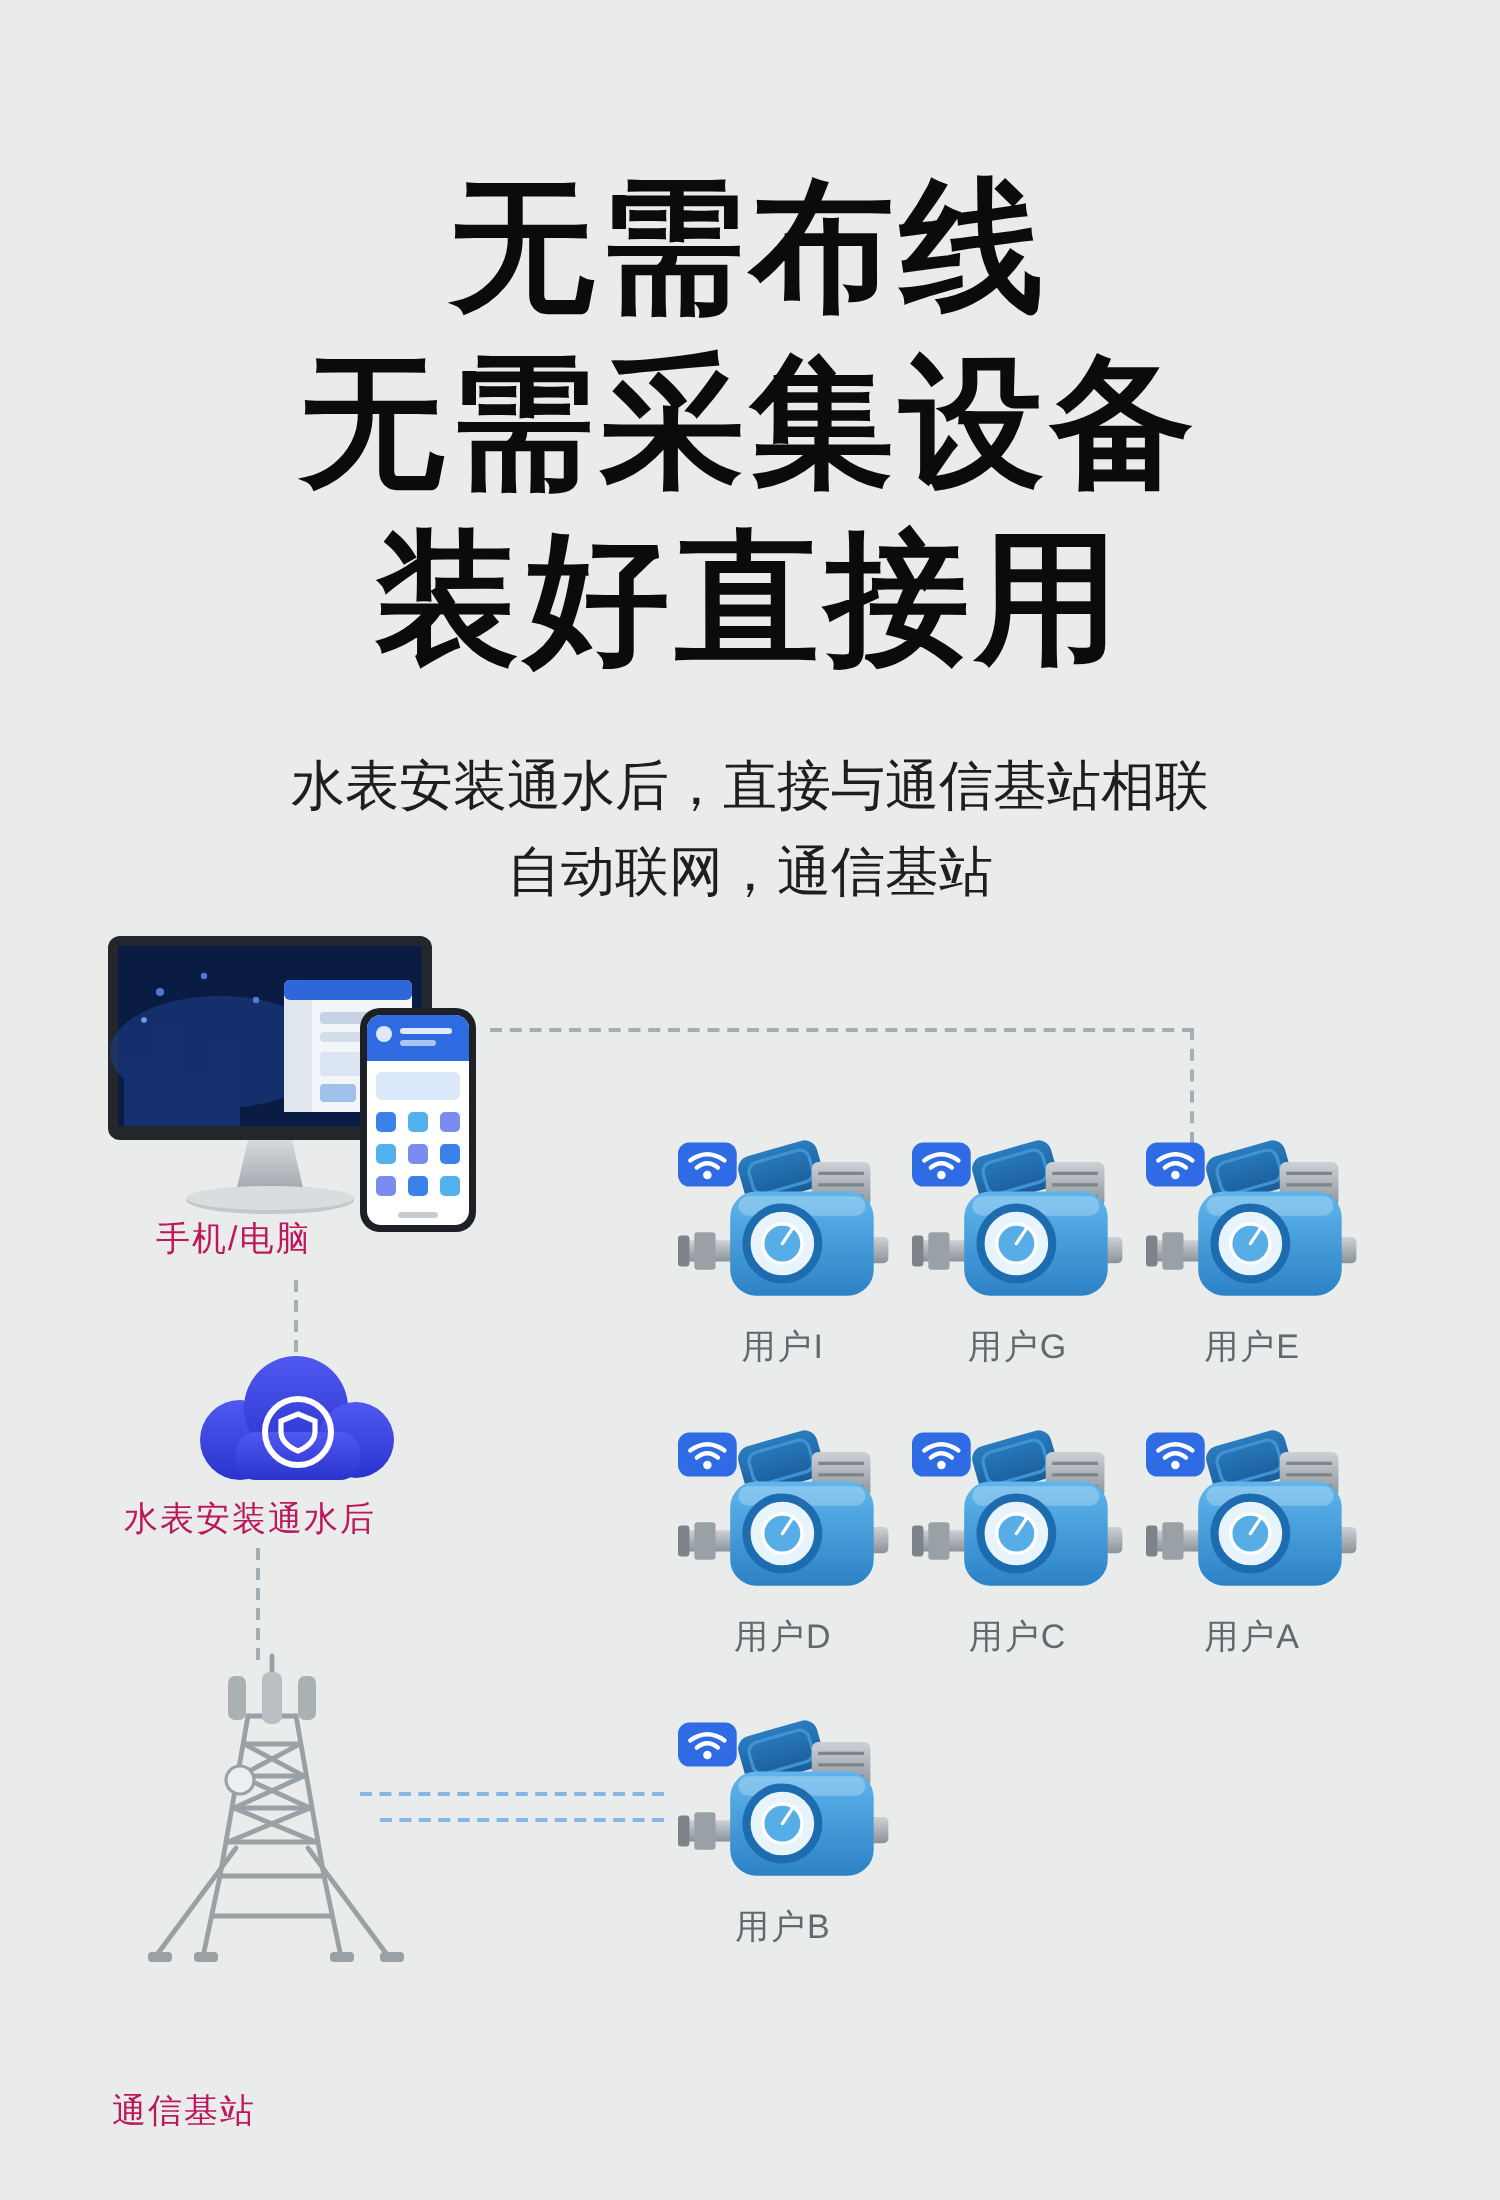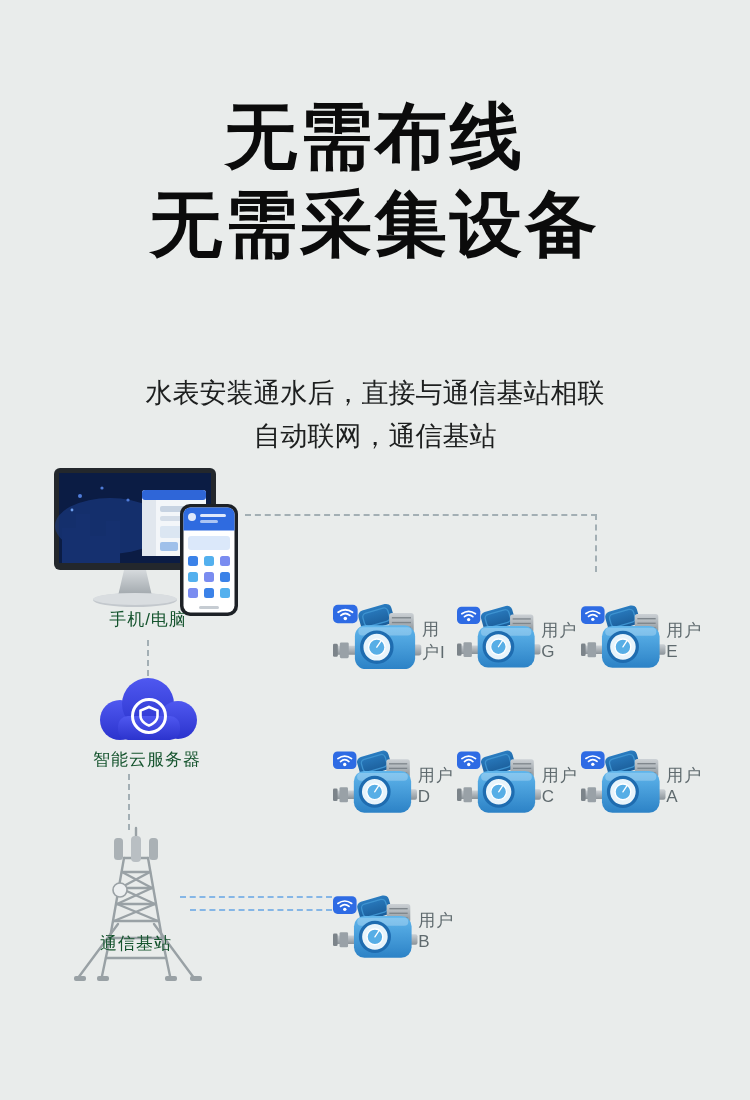--- a/index.html
+++ b/index.html
@@ -7,68 +7,69 @@
   body {
     position:relative;
     background:#e9eceb;
     font-family:"Liberation Sans", sans-serif;
     overflow:hidden;
   }
   .stage { position:absolute; inset:0; }
 
   
   .title {
-    position:absolute; top:92px; left:0; width:100%;
+    position:absolute; top:80px; left:0; width:100%;
     text-align:center; color:#0b0b0b;
     font-size:72px; font-weight:900; line-height:88px; letter-spacing:3px;
   }
   .subtitle {
     position:absolute; top:372px; left:0; width:100%;
     text-align:center; color:#1d1f1f;
     font-size:27px; font-weight:400; line-height:43px;
   }
 
   
   .node-label {
-    position:absolute; text-align:center;
-    font-size:17px; color:#14532d; letter-spacing:1px;
+    position:absolute; text-align:left;
+    font-size:17px; color:#be185d; letter-spacing:1px;
   }
 
   
   .conn-h { position:absolute; border-top:2px dashed #a3afb4; height:0; }
   .conn-v { position:absolute; border-left:2px dashed #a3afb4; width:0; }
   .conn-blue { border-color:#85b6e6; }
 
   
   .abs { position:absolute; }
 
   
   .meters-grid {
     position:absolute; left:333px; top:566px; width:352px;
     display:grid;
     grid-template-columns:repeat(3, 1fr);
     grid-auto-rows:145px;
   }
   .meter-cell {
-    display:flex; flex-direction:row; align-items:center; justify-content:flex-start;
+    display:flex; flex-direction:column; align-items:center; justify-content:flex-start;
   }
   .meter-cell svg { width:106px; height:92px; }
   .meter-label {
     margin-top:4px; font-size:17px; color:#5f6a6e; letter-spacing:1px;
   }
   .hidden-defs { position:absolute; width:0; height:0; overflow:hidden; }
 </style>
 </head>
 <body>
 
 <div class="stage">
 
   <div class="title">
     <div>无需布线</div>
     <div>无需采集设备</div>
+    <div>装好直接用</div>
   </div>
 
   <div class="subtitle">
     <div>水表安装通水后，直接与通信基站相联</div>
     <div>自动联网，通信基站</div>
   </div>
 
   <div class="conn-h" style="left:245px; top:514px; width:352px;"></div>
   <div class="conn-v" style="left:595px; top:514px; height:58px;"></div>
   <div class="conn-v" style="left:147px; top:640px; height:36px;"></div>
@@ -143,21 +144,21 @@
       <g fill="url(#cloudGrad)">
         <circle cx="30" cy="48" r="20"></circle>
         <circle cx="58" cy="32" r="26"></circle>
         <circle cx="88" cy="48" r="19"></circle>
         <rect x="28" y="44" width="62" height="24" rx="10"></rect>
       </g>
       <circle cx="59" cy="44" r="16.5" fill="none" stroke="#ffffff" stroke-width="3"></circle>
       <path d="M59 35 l8.5 3.5 v5.5 c0 6.5 -8.5 9.5 -8.5 9.5 s-8.5 -3 -8.5 -9.5 v-5.5 z" fill="none" stroke="#ffffff" stroke-width="2.6"></path>
     </svg>
   </div>
-  <div class="node-label" style="left:62px; top:748px; width:170px;">智能云服务器</div>
+  <div class="node-label" style="left:62px; top:748px; width:170px;">水表安装通水后</div>
 
   <div class="abs" style="left:70px; top:826px;">
     <svg width="132" height="160" viewBox="0 0 132 160">
       <g stroke="#99a1a5" stroke-width="2.4" fill="none" stroke-linecap="round">
 
         <line x1="66" y1="2" x2="66" y2="14"></line>
 
         <line x1="54" y1="32" x2="40" y2="112"></line>
         <line x1="78" y1="32" x2="92" y2="112"></line>
         <line x1="54" y1="32" x2="78" y2="32"></line>
@@ -188,21 +189,21 @@
       <rect x="79" y="12" width="9" height="22" rx="3.5" fill="#aab1b5"></rect>
 
       <circle cx="50" cy="64" r="7" fill="#eceff0" stroke="#9aa1a5" stroke-width="1.6"></circle>
 
       <rect x="4" y="150" width="12" height="5" rx="2" fill="#99a1a5"></rect>
       <rect x="27" y="150" width="12" height="5" rx="2" fill="#99a1a5"></rect>
       <rect x="95" y="150" width="12" height="5" rx="2" fill="#99a1a5"></rect>
       <rect x="120" y="150" width="12" height="5" rx="2" fill="#99a1a5"></rect>
     </svg>
   </div>
-  <div class="node-label" style="left:56px; top:932px; width:160px;">通信基站</div>
+  <div class="node-label" style="left:56px; top:1044px; width:160px;">通信基站</div>
 
   <svg class="hidden-defs" aria-hidden="true">
     <defs>
       <linearGradient id="bodyGrad" x1="0" y1="0" x2="0" y2="1">
         <stop offset="0" stop-color="#60b6ec"></stop>
           <stop offset="1" stop-color="#2c82c6"></stop>
       </linearGradient>
       <linearGradient id="lidGrad" x1="0" y1="0" x2="0" y2="1">
         <stop offset="0" stop-color="#2a7cc0"></stop>
           <stop offset="1" stop-color="#1a5c98"></stop>

